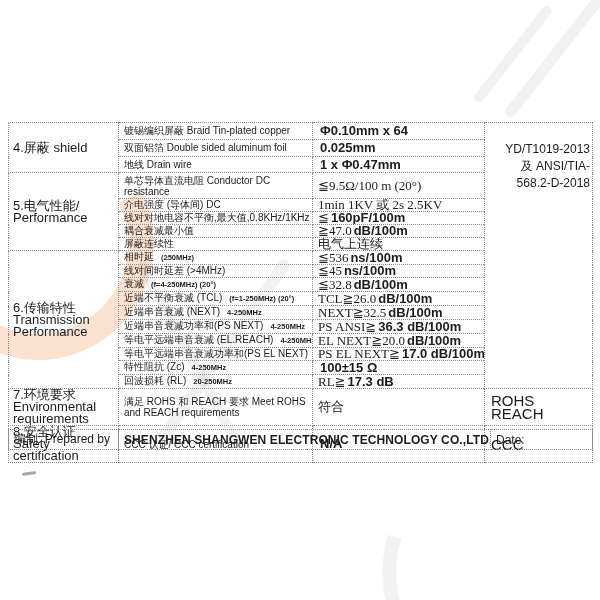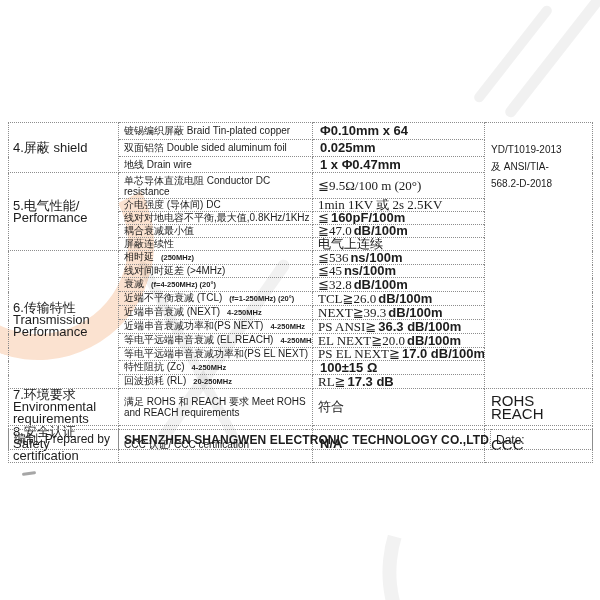--- a/index.html
+++ b/index.html
@@ -38,21 +38,21 @@
   td{border:1px dotted #8d8d8d;padding:0 3px;overflow:hidden;vertical-align:middle;}
   .spec{position:absolute;left:8px;top:122px;width:584px;font-size:10px;line-height:12px;}
   .spec td{white-space:nowrap;}
   .c-sec{white-space:normal !important;font-size:13px;line-height:12px;padding-left:4px;}
   .c-item{padding-left:5px;}
   .c-item.wrap{white-space:normal !important;line-height:11px;}
   .inote{font-size:7.5px;font-weight:bold;margin-left:7px;margin-top:44px;}
   .c-val{padding-left:5px;font-size:13px;}
   .vpre{font-family:"Liberation Serif",serif;}
   .vmain{font-weight:bold;margin-left:2px;}
-  .c-std{vertical-align:top;padding:18px 2px 0 6px;font-size:10px;line-height:17px;white-space:normal !important;}
+  .c-std{vertical-align:top;padding:18px 2px 0 6px;font-size:12px;line-height:17px;white-space:normal !important;text-align:right;}
   .c-std2{font-size:15px;line-height:13px;padding-left:6px;}
   .r17{height:17px}.r16{height:16px}.r26{height:26px}.r13{height:13px}.r23{height:23px}
   .r26 .c-item,.r23 .c-item{line-height:11px;}
 
   
   .foot{position:absolute;left:8px;top:429px;width:584px;font-size:12px;}
   .foot td{padding:0 5px;white-space:nowrap;}
   .fA{height:20px}.fB{height:17px}
   .company{font-weight:bold;font-size:12px;letter-spacing:0.1px;}
   .bold{font-weight:bold;}
@@ -132,21 +132,21 @@
     <tr class="r13">
       <td class="c-item"><span>衰减</span><span class="inote">(f=4-250MHz)    (20°)</span></td>
       <td class="c-val"><span class="vpre">≦32.8</span><span class="vmain">dB/100m</span></td>
     </tr>
     <tr class="r13">
       <td class="c-item"><span>近端不平衡衰减 (TCL)</span><span class="inote">(f=1-250MHz)  (20°)</span></td>
       <td class="c-val"><span class="vpre">TCL≧26.0</span><span class="vmain">dB/100m</span></td>
     </tr>
     <tr class="r13">
       <td class="c-item"><span>近端串音衰减 (NEXT)</span><span class="inote">4-250MHz</span></td>
-      <td class="c-val"><span class="vpre">NEXT≧39.3</span><span class="vmain">dB/100m</span></td>
+      <td class="c-val"><span class="vpre">NEXT≧32.5</span><span class="vmain">dB/100m</span></td>
     </tr>
     <tr class="r13">
       <td class="c-item"><span>近端串音衰减功率和(PS NEXT)</span><span class="inote">4-250MHz</span></td>
       <td class="c-val"><span class="vpre">PS ANSI≧</span><span class="vmain">36.3  dB/100m</span></td>
     </tr>
     <tr class="r13">
       <td class="c-item"><span>等电平远端串音衰减 (EL.REACH)</span><span class="inote">4-250MHz</span></td>
       <td class="c-val"><span class="vpre">EL NEXT≧20.0</span><span class="vmain">dB/100m</span></td>
     </tr>
     <tr class="r13">

